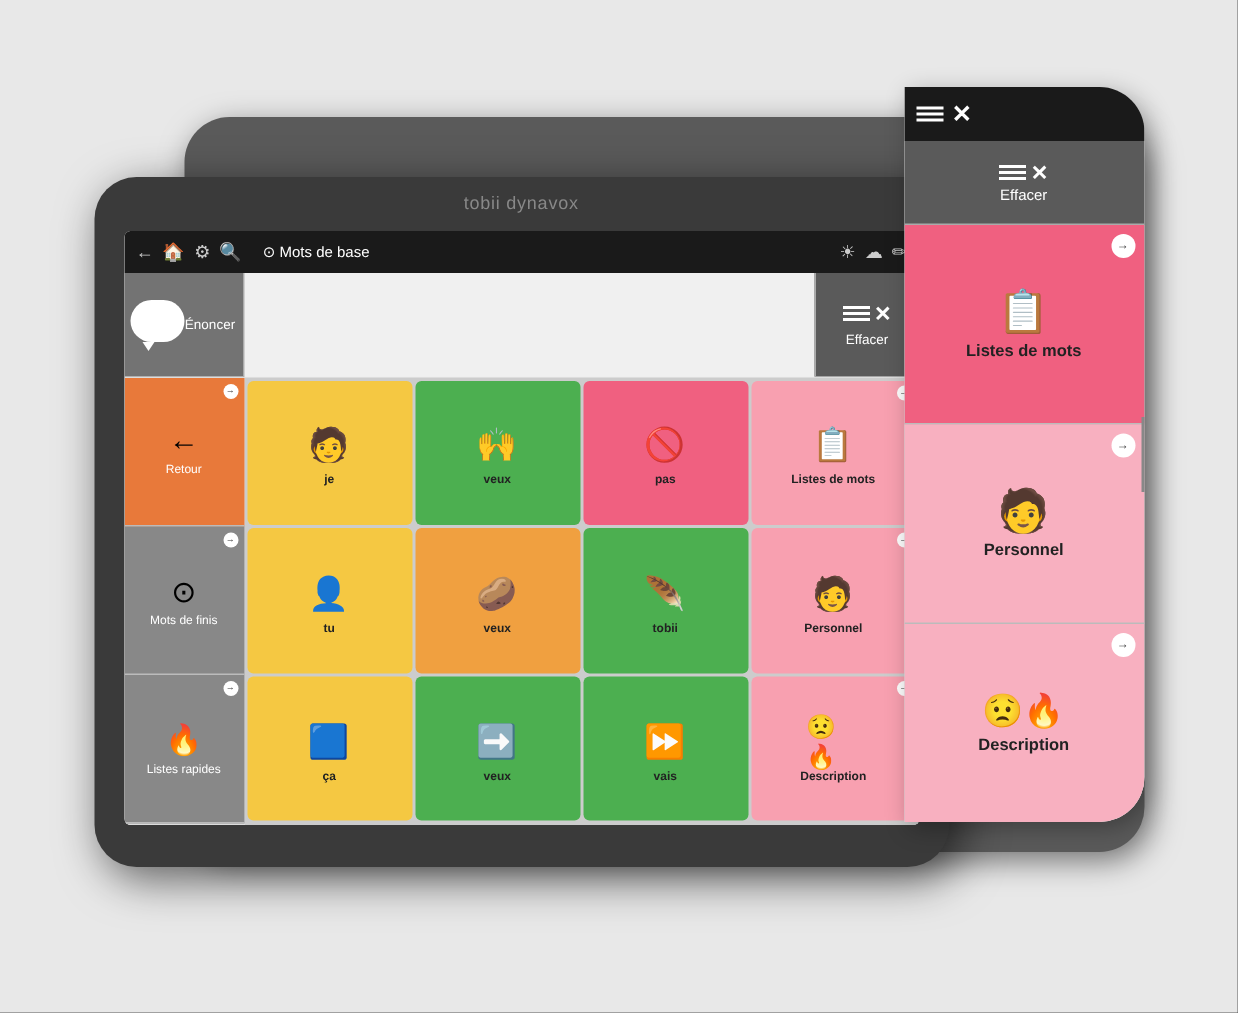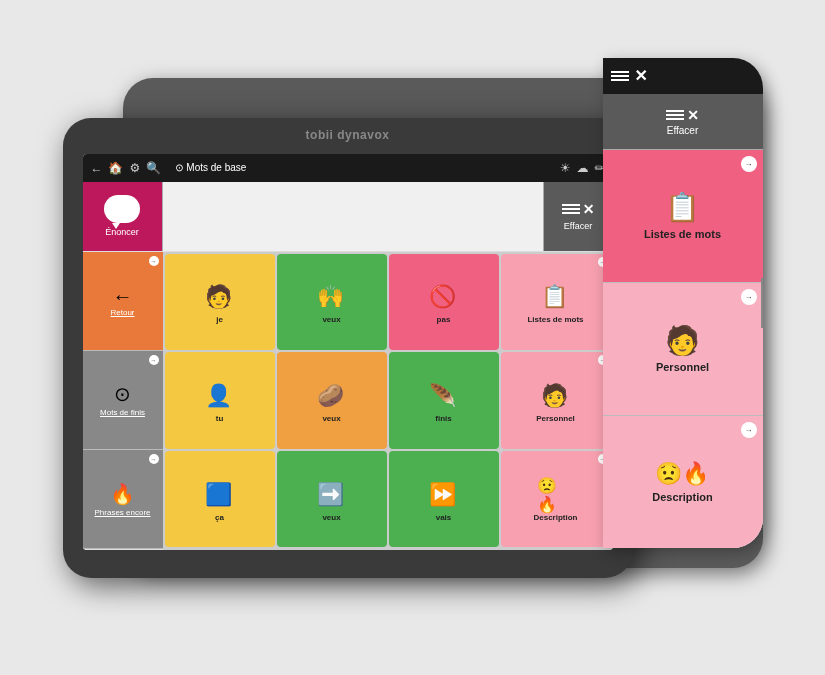--- a/index.html
+++ b/index.html
@@ -136,23 +136,23 @@
     
     .top-row {
       display: flex;
       height: 70px;
       flex-shrink: 0;
       border-bottom: 1px solid #ddd;
     }
 
     .btn-enoncer {
       width: 80px;
-      background: #be185d;
-      display: flex;
-      flex-direction: column;
+      background: #737373;
+      display: flex;
+      flex-direction: row;
       align-items: center;
       justify-content: center;
       border-right: 1px solid #aaa;
       flex-shrink: 0;
     }
 
     .btn-enoncer .icon-bubble {
       width: 36px;
       height: 28px;
       background: white;
@@ -274,21 +274,20 @@
     .nav-btn .nav-icon {
       font-size: 20px;
       margin-bottom: 2px;
     }
 
     .nav-btn .nav-label {
       color: white;
       font-size: 8px;
       text-align: center;
       line-height: 1.2;
-      text-decoration: underline;
     }
 
     
     .main-grid {
       flex: 1;
       display: grid;
       grid-template-columns: repeat(4, 1fr);
       grid-template-rows: repeat(3, 1fr);
       gap: 2px;
       padding: 2px;
@@ -445,21 +444,20 @@
       color: #222;
       font-weight: bold;
       text-align: center;
     }
 
     
     .brand-text {
       font-size: 12px;
       color: #888;
       letter-spacing: 0.5px;
-      font-weight: bold;
     }
 
     
     .side-button {
       position: absolute;
       right: -6px;
       top: 50%;
       transform: translateY(-50%);
       width: 8px;
       height: 50px;
@@ -578,21 +576,21 @@
               <span class="nav-label">Retour</span>
             </div>
             <div class="nav-btn gray">
               <div class="arrow-indicator">→</div>
               <span class="nav-icon">⊙</span>
               <span class="nav-label">Mots de finis</span>
             </div>
             <div class="nav-btn gray">
               <div class="arrow-indicator">→</div>
               <span class="nav-icon">🔥</span>
-              <span class="nav-label">Phrases encore</span>
+              <span class="nav-label">Listes rapides</span>
             </div>
           </div>
 
           <div class="main-grid">
 
             <div class="grid-cell yellow">
               <div class="cell-img">🧑</div>
               <span class="cell-label">je</span>
             </div>
             <div class="grid-cell green">
@@ -612,21 +610,21 @@
             <div class="grid-cell yellow">
               <div class="cell-img">👤</div>
               <span class="cell-label">tu</span>
             </div>
             <div class="grid-cell orange">
               <div class="cell-img">🥔</div>
               <span class="cell-label">veux</span>
             </div>
             <div class="grid-cell green">
               <div class="cell-img">🪶</div>
-              <span class="cell-label">finis</span>
+              <span class="cell-label">tobii</span>
             </div>
             <div class="grid-cell light-pink">
               <div class="cell-arrow">→</div>
               <div class="cell-img">🧑</div>
               <span class="cell-label">Personnel</span>
             </div>
 
             <div class="grid-cell yellow">
               <div class="cell-img">🟦</div>
               <span class="cell-label">ça</span>

